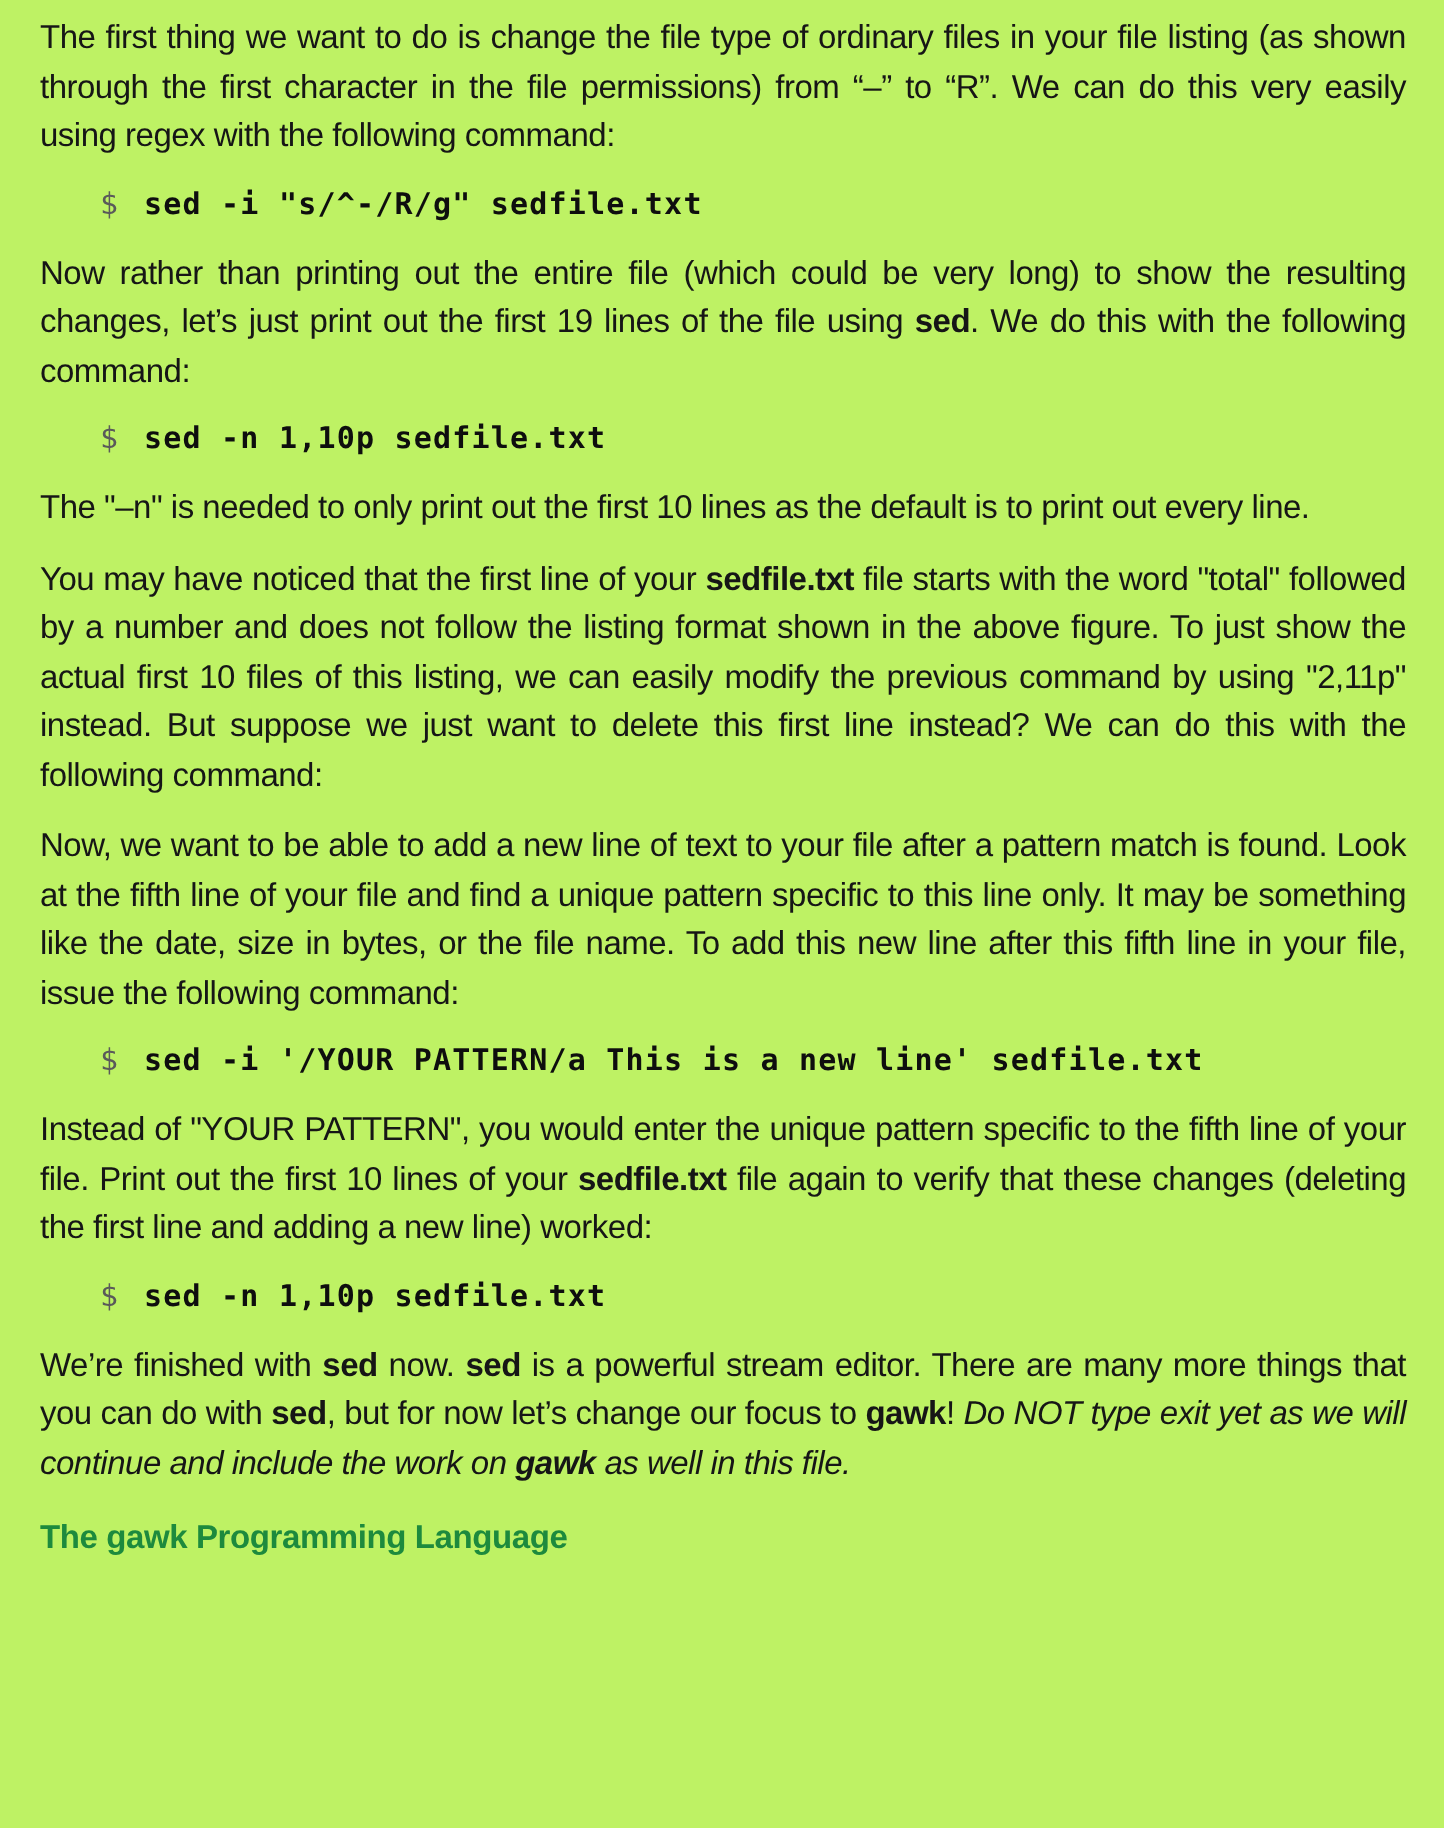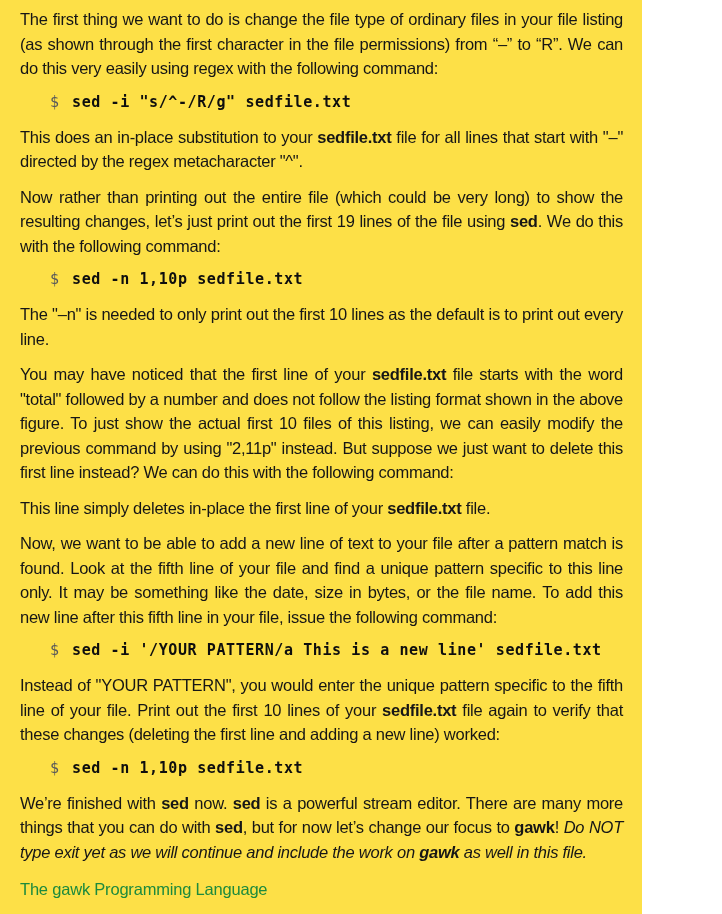--- a/index.html
+++ b/index.html
@@ -4,39 +4,39 @@
 <style>
   * { margin: 0; padding: 0; box-sizing: border-box; }
   html, body { background: #ffffff; }
   body {
     width: 722px;
     height: 914px;
     overflow: hidden;
     font-family: "Liberation Sans", sans-serif;
   }
   .page {
-    width: 642px;
+    width: 722px;
     height: 914px;
     padding: 7px 19px 0 20px;
-    background: #fde047;
+    background: #bef264;
   }
   .para {
     font-size: 16.5px;
     line-height: 24.5px;
     text-align: justify;
     color: #161616;
     letter-spacing: -0.25px;
     margin: 0 0 11px 0;
   }
   .para span.b  { font-weight: bold; }
   .para span.i  { font-style: italic; }
   .para span.bi { font-weight: bold; font-style: italic; }
   .heading {
     font-size: 16.5px;
-    font-weight: normal;
+    font-weight: bold;
     color: #1d8a3d;
     letter-spacing: -0.2px;
     margin: 16px 0 12px 0;
   }
   .cmd {
     margin: 3px 0 12px 30px;
     font-family: "DejaVu Sans Mono", "Liberation Mono", monospace;
     font-size: 15px;
     line-height: 21px;
     white-space: pre;
@@ -52,26 +52,24 @@
     letter-spacing: 0.6px;
   }
 </style>
 </head>
 <body>
 
 <div class="page">
   <div>
       <p class="para"><span>The first thing we want to do is change the file type of ordinary files in your file listing (as shown through the first character in the file permissions) from “–” to “R”. We can do this very easily using regex with the following command:</span></p>
       <div class="cmd"><span class="prompt">$</span><span class="cmdtext">sed -i "s/^-/R/g" sedfile.txt</span></div>
-      <p class="para"><span>This does an in-place substitution to your </span><span class="b">sedfile.txt</span><span> file for all lines that start with "–" directed by the regex metacharacter "^".</span></p>
       <p class="para"><span>Now rather than printing out the entire file (which could be very long) to show the resulting changes, let’s just print out the first 19 lines of the file using </span><span class="b">sed</span><span>. We do this with the following command:</span></p>
       <div class="cmd"><span class="prompt">$</span><span class="cmdtext">sed -n 1,10p sedfile.txt</span></div>
       <p class="para"><span>The "–n" is needed to only print out the first 10 lines as the default is to print out every line.</span></p>
       <p class="para"><span>You may have noticed that the first line of your </span><span class="b">sedfile.txt</span><span> file starts with the word "total" followed by a number and does not follow the listing format shown in the above figure. To just show the actual first 10 files of this listing, we can easily modify the previous command by using "2,11p" instead. But suppose we just want to delete this first line instead? We can do this with the following command:</span></p>
-      <p class="para"><span>This line simply deletes in-place the first line of your </span><span class="b">sedfile.txt</span><span> file.</span></p>
       <p class="para"><span>Now, we want to be able to add a new line of text to your file after a pattern match is found. Look at the fifth line of your file and find a unique pattern specific to this line only. It may be something like the date, size in bytes, or the file name. To add this new line after this fifth line in your file, issue the following command:</span></p>
       <div class="cmd"><span class="prompt">$</span><span class="cmdtext">sed -i '/YOUR PATTERN/a This is a new line' sedfile.txt</span></div>
       <p class="para"><span>Instead of "YOUR PATTERN", you would enter the unique pattern specific to the fifth line of your file. Print out the first 10 lines of your </span><span class="b">sedfile.txt</span><span> file again to verify that these changes (deleting the first line and adding a new line) worked:</span></p>
       <div class="cmd"><span class="prompt">$</span><span class="cmdtext">sed -n 1,10p sedfile.txt</span></div>
       <p class="para"><span>We’re finished with </span><span class="b">sed</span><span> now. </span><span class="b">sed</span><span> is a powerful stream editor. There are many more things that you can do with </span><span class="b">sed</span><span>, but for now let’s change our focus to </span><span class="b">gawk</span><span>! </span><span class="i">Do NOT type exit yet as we will continue and include the work on </span><span class="bi">gawk</span><span class="i"> as well in this file.</span></p>
       <h2 class="heading">The gawk Programming Language</h2>
     </div>
 </div>
 
 </body></html>

